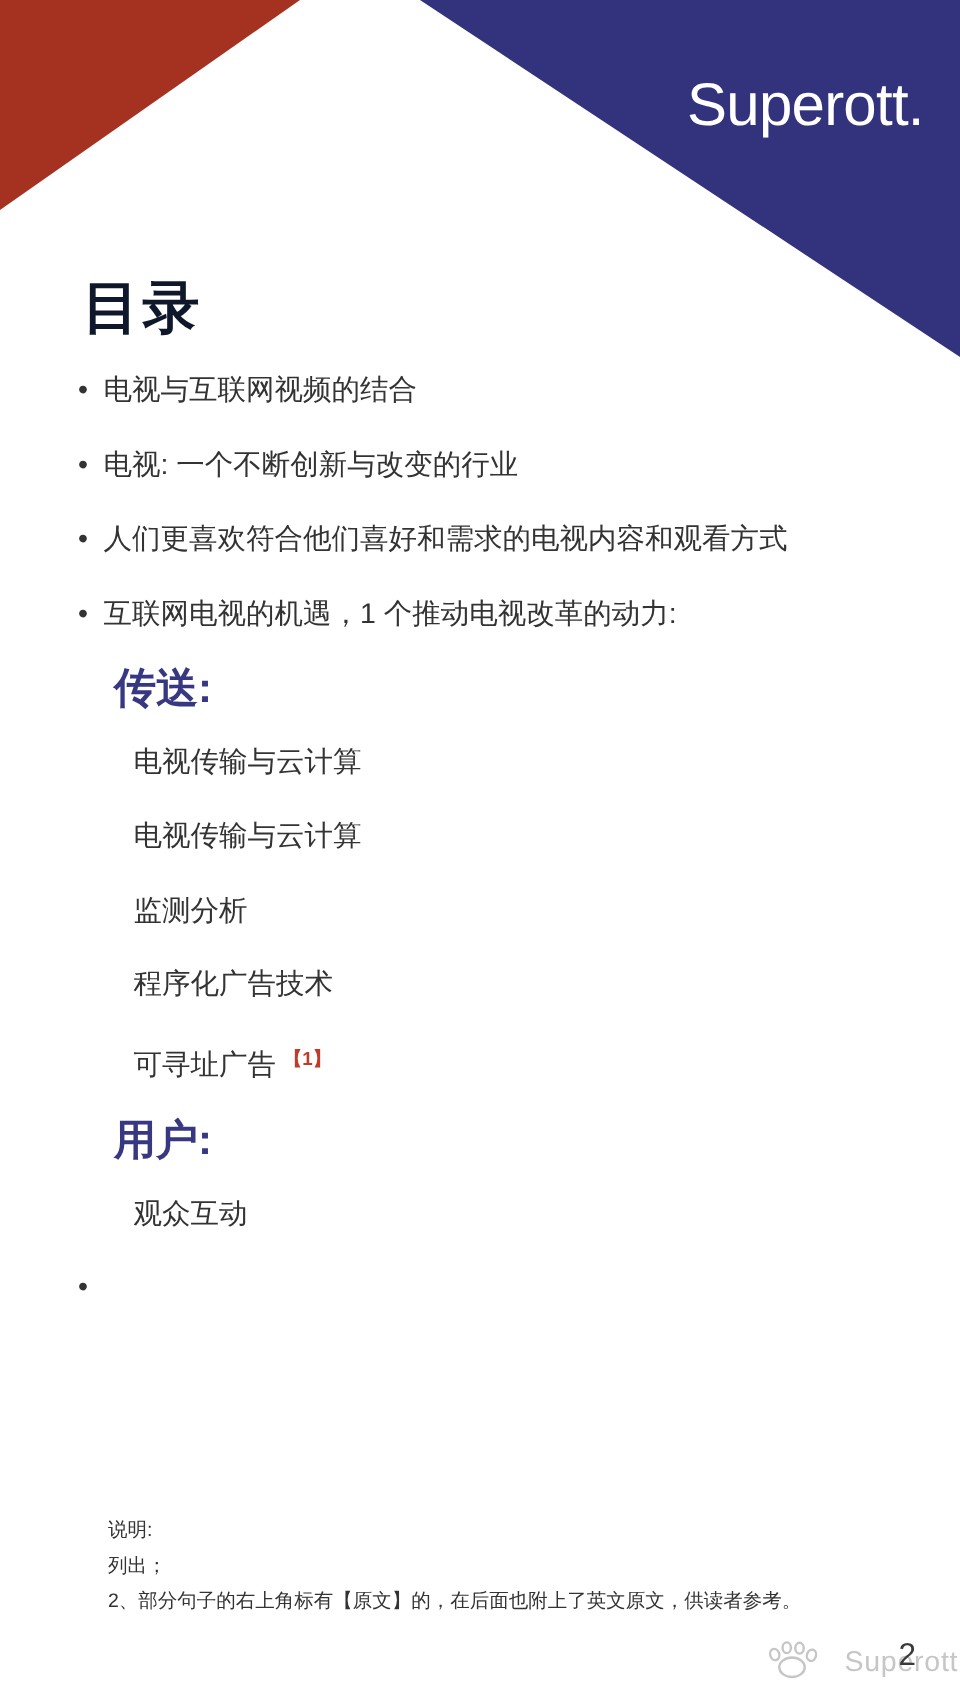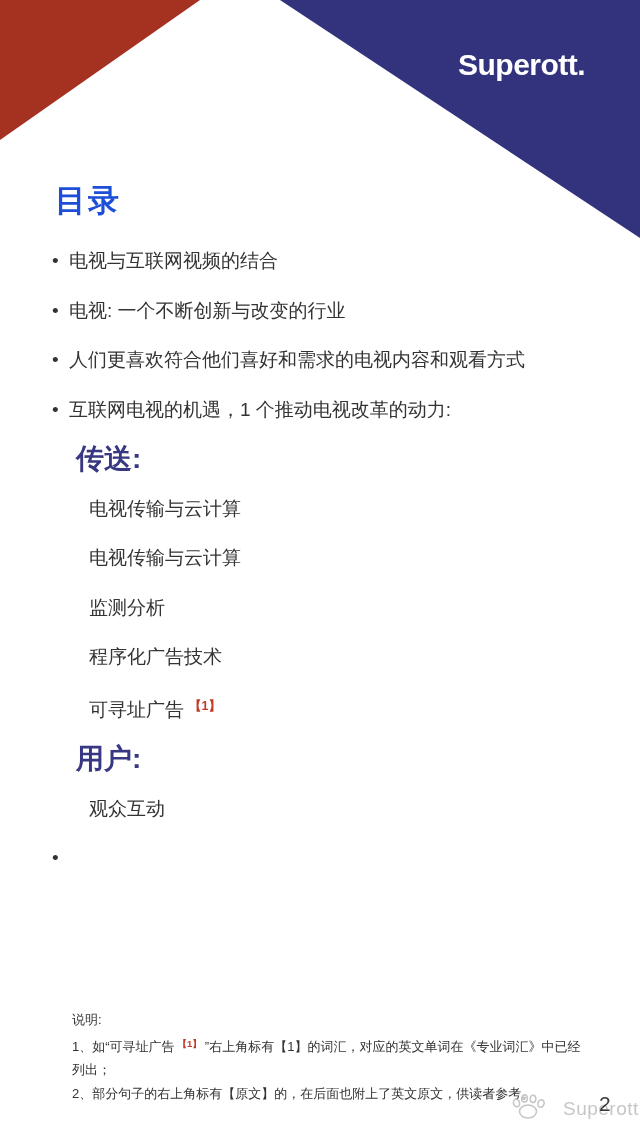--- a/index.html
+++ b/index.html
@@ -21,29 +21,29 @@
   .tri-blue {
     position: absolute; left: 280px; top: 0;
     width: 360px; height: 238px;
     background: #32327D;
     clip-path: polygon(0 0, 100% 0, 100% 100%);
   }
 
   .logo {
     position: absolute; left: 458px; top: 48px;
     color: #ffffff;
-    font-size: 30px; font-weight: bold;
+    font-size: 40px; font-weight: normal;
     letter-spacing: -0.5px;
   }
 
   .title {
     position: absolute; left: 55px; top: 180px;
     margin: 0;
-    font-size: 31px; font-weight: bold;
-    color: #1d4ed8;
+    font-size: 38px; font-weight: bold;
+    color: #0f172a;
     letter-spacing: 2px;
   }
 
   .toc {
     position: absolute; left: 52px; top: 249px; right: 26px;
   }
   .row {
     font-size: 19px; line-height: 23px;
     color: #333333;
     margin-bottom: 26.5px;
@@ -143,23 +143,20 @@
   <div class="row sub">观众互动</div>
 
   <div class="row bullet">
     <span class="dot">•</span>
   </div>
 
 </div>
 
 <div class="notes">
   <div>说明:</div>
-  <div>
-    <span>1、如“可寻址广告</span><sup class="ref">【1】</sup><span>”右上角标有【1】的词汇，对应的英文单词在《专业词汇》中已经</span>
-  </div>
   <div>列出；</div>
   <div>2、部分句子的右上角标有【原文】的，在后面也附上了英文原文，供读者参考。</div>
 </div>
 
 <div class="watermark">
   <svg width="34" height="26" viewBox="0 0 34 26" fill="none" stroke="#C6C6C6" stroke-width="1.6">
     <ellipse cx="17" cy="17.5" rx="8.5" ry="6.5"></ellipse>
     <ellipse cx="5.5" cy="9" rx="3" ry="3.8" transform="rotate(-20 5.5 9)"></ellipse>
     <ellipse cx="13.5" cy="4.5" rx="2.8" ry="3.6"></ellipse>
     <ellipse cx="22" cy="4.8" rx="2.8" ry="3.6"></ellipse>

